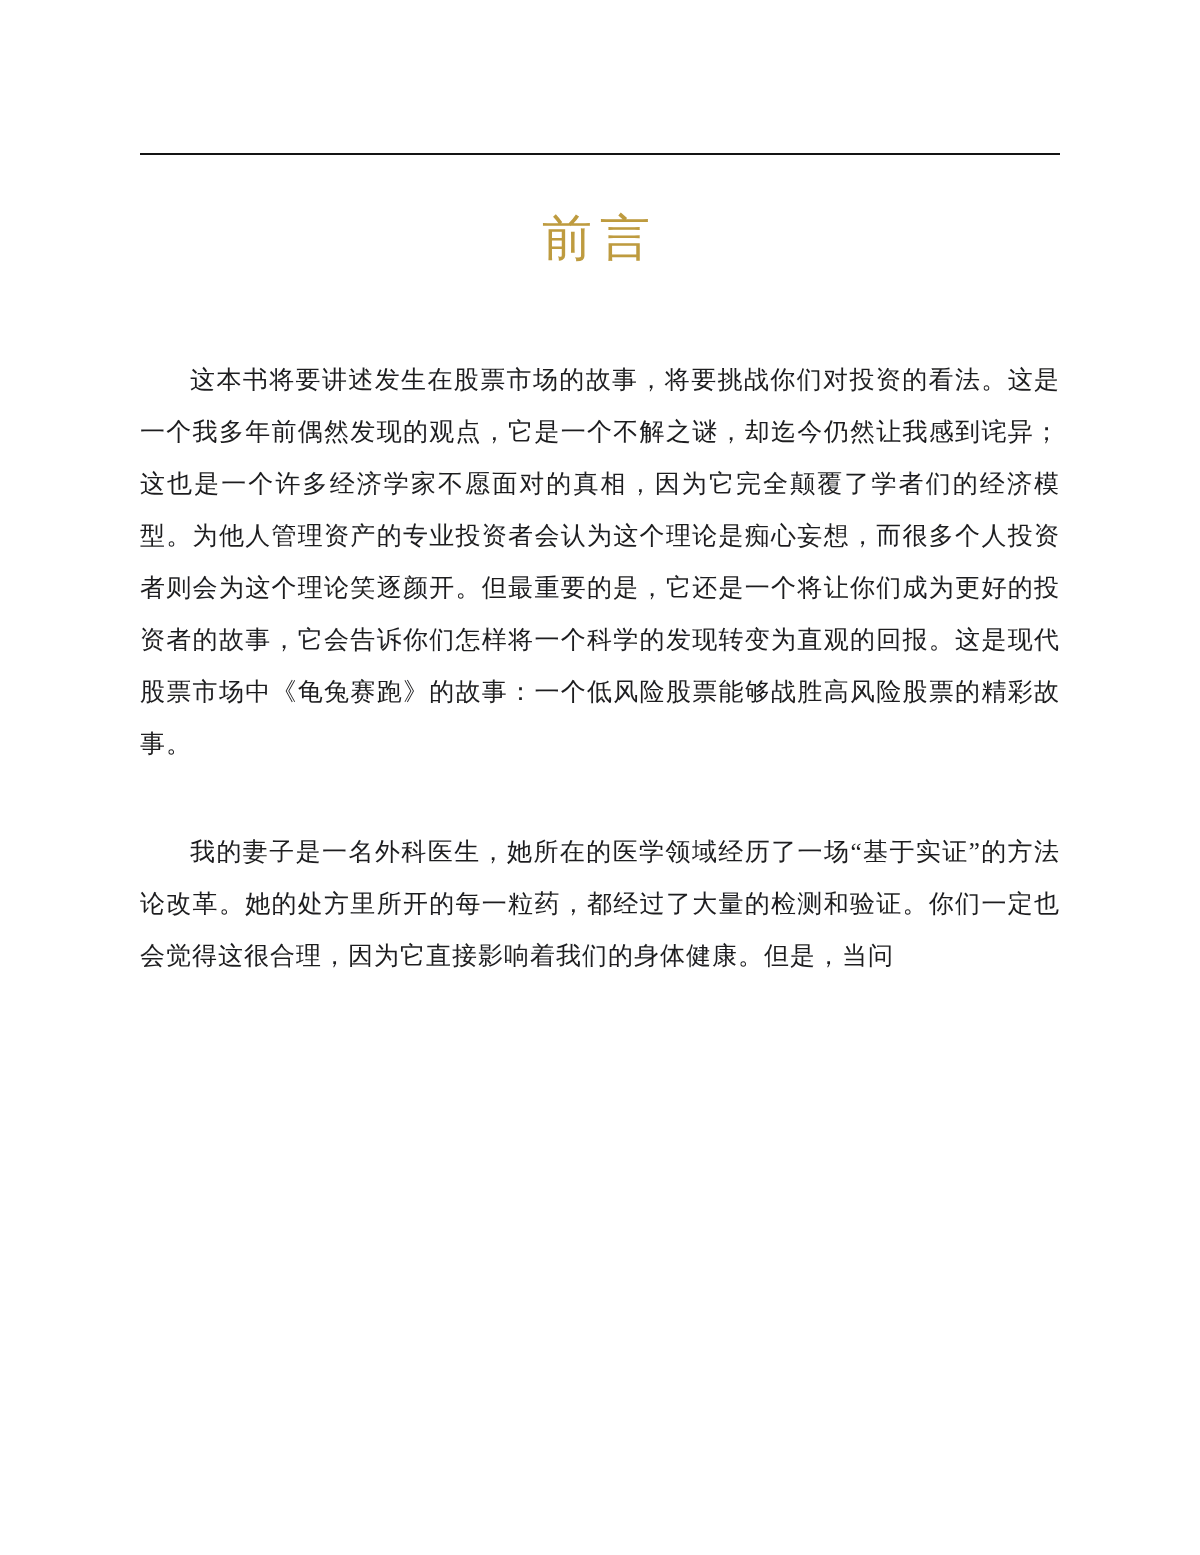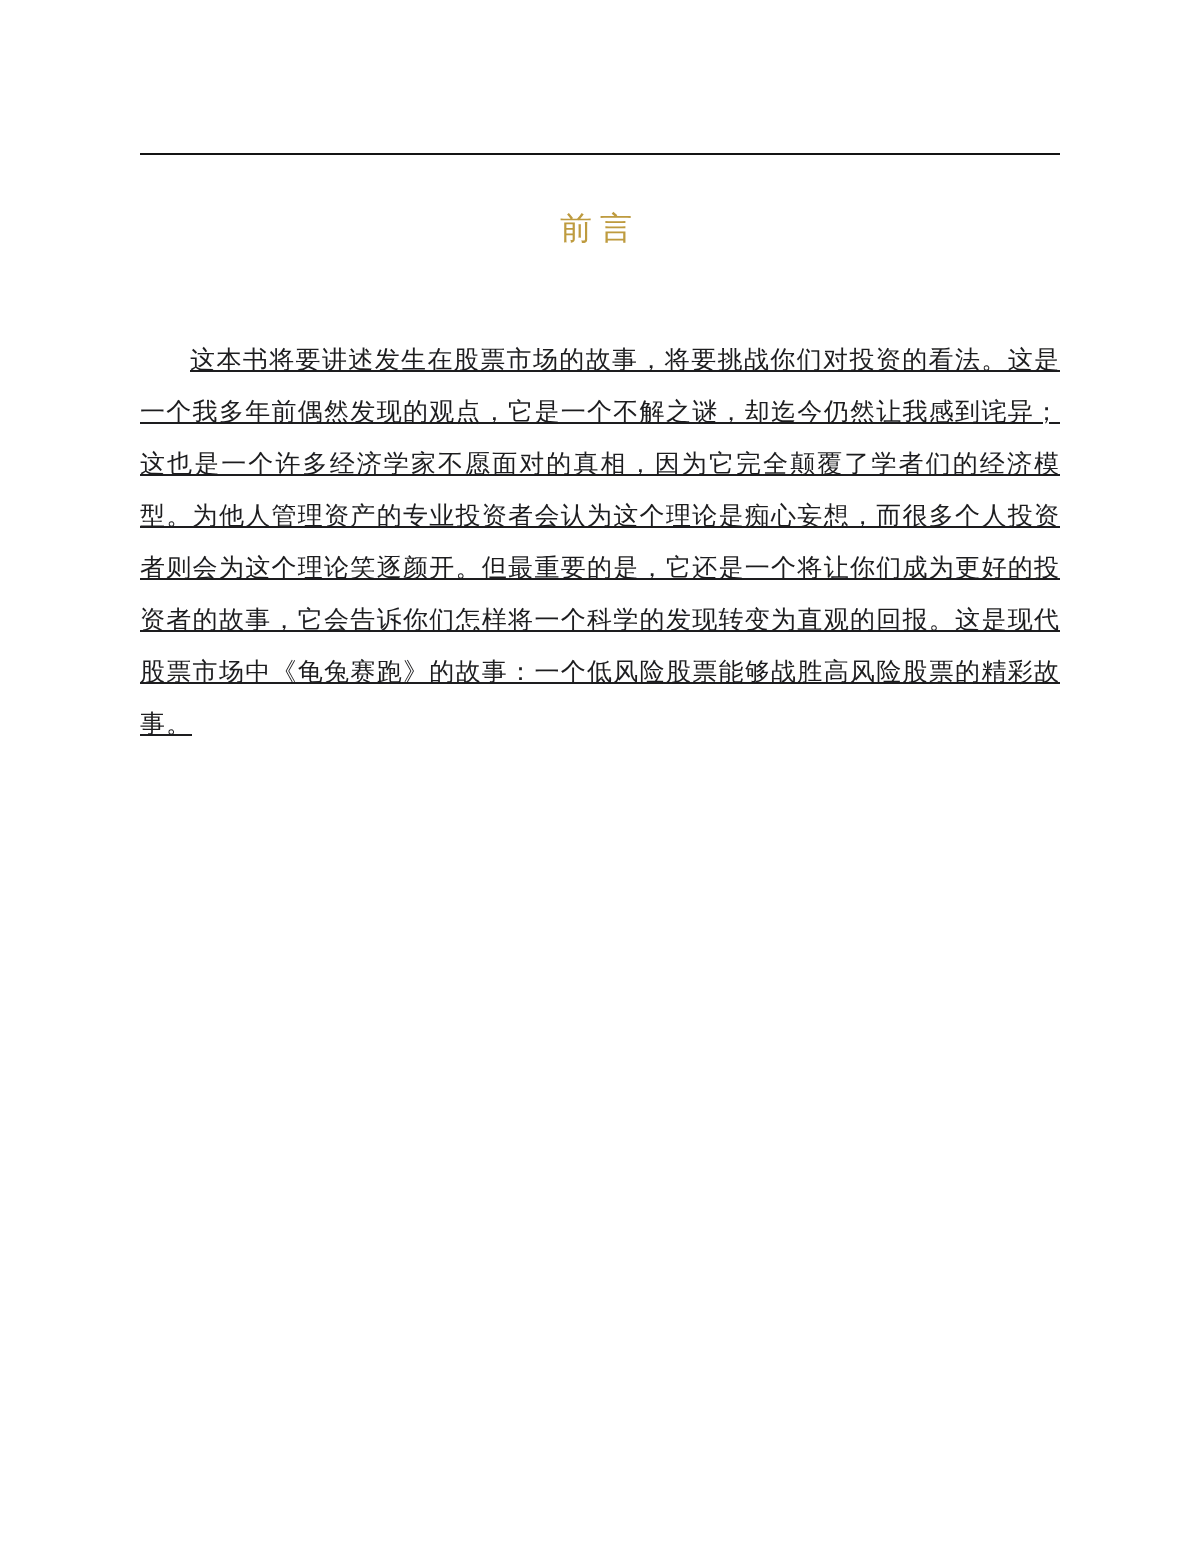--- a/index.html
+++ b/index.html
@@ -23,49 +23,49 @@
   }
   .top-rule {
     margin: 153px 0 0 0;
     border: none;
     border-top: 2px solid #141414;
     width: 100%;
   }
   .doc-title {
     text-align: center;
     color: #BE9B3F;
-    font-size: 32px;
+    font-size: 50px;
     font-weight: 400;
     margin: 56px 0 0 0;
     letter-spacing: 8px;
     line-height: 1.1;
   }
   .body-text {
     margin-top: 88px;
   }
   .body-paragraph {
     font-size: 25px;
     line-height: 52px;
     text-align: justify;
     text-indent: 2em;
     letter-spacing: 1px;
     margin: 0 0 56px 0;
     color: #1d1d1f;
-    text-decoration: underline;
   }
   .body-paragraph:last-child {
     margin-bottom: 0;
   }
 </style>
 </head>
 <body>
 
 <div class="page">
 
   <hr class="top-rule">
 
   <h1 class="doc-title">前言</h1>
 
   <div class="body-text">
     <p class="body-paragraph">这本书将要讲述发生在股票市场的故事，将要挑战你们对投资的看法。这是一个我多年前偶然发现的观点，它是一个不解之谜，却迄今仍然让我感到诧异；这也是一个许多经济学家不愿面对的真相，因为它完全颠覆了学者们的经济模型。为他人管理资产的专业投资者会认为这个理论是痴心妄想，而很多个人投资者则会为这个理论笑逐颜开。但最重要的是，它还是一个将让你们成为更好的投资者的故事，它会告诉你们怎样将一个科学的发现转变为直观的回报。这是现代股票市场中《龟兔赛跑》的故事：一个低风险股票能够战胜高风险股票的精彩故事。</p>
+    <p class="body-paragraph">我的妻子是一名外科医生，她所在的医学领域经历了一场“基于实证”的方法论改革。她的处方里所开的每一粒药，都经过了大量的检测和验证。你们一定也会觉得这很合理，因为它直接影响着我们的身体健康。但是，当问</p>
   </div>
 
 </div>
 
 </body></html>

